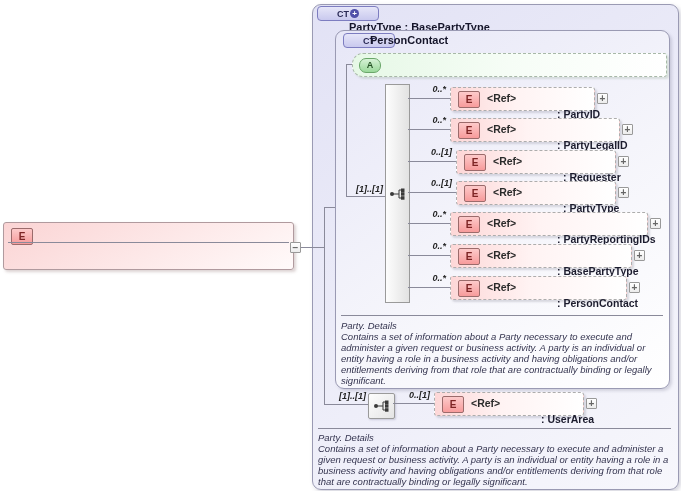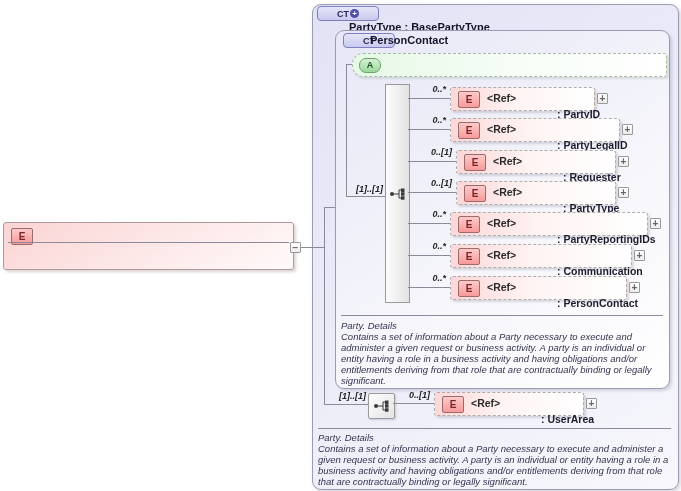--- a/index.html
+++ b/index.html
@@ -140,21 +140,21 @@
     <span class="nm">: PartyType</span>
   </div>
   <div class="el-row" style="left:450px;top:212px;width:196px;">
     <span class="e-badge">E</span>
     <span class="ref">&lt;Ref&gt;</span>
     <span class="nm">: PartyReportingIDs</span>
   </div>
   <div class="el-row" style="left:450px;top:244px;width:180px;">
     <span class="e-badge">E</span>
     <span class="ref">&lt;Ref&gt;</span>
-    <span class="nm">: Communication</span>
+    <span class="nm">: BasePartyType</span>
   </div>
   <div class="el-row" style="left:450px;top:276px;width:175px;">
     <span class="e-badge">E</span>
     <span class="ref">&lt;Ref&gt;</span>
     <span class="nm">: PersonContact</span>
   </div>
 
   <div class="pm-box" style="left:597px;top:93px;">+</div>
   <div class="pm-box" style="left:622px;top:124px;">+</div>
   <div class="pm-box" style="left:618px;top:156px;">+</div>

